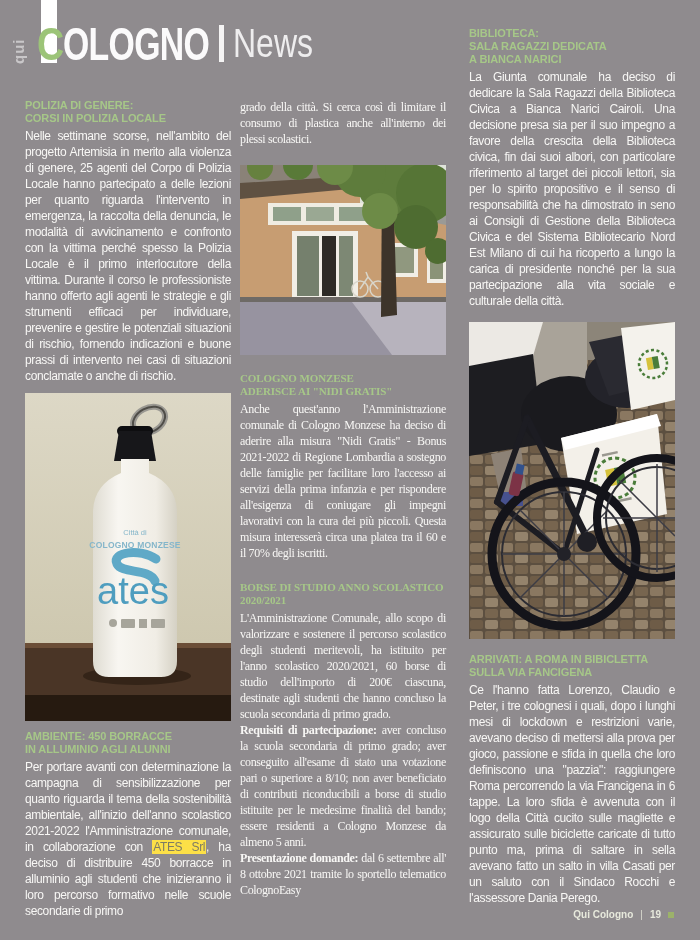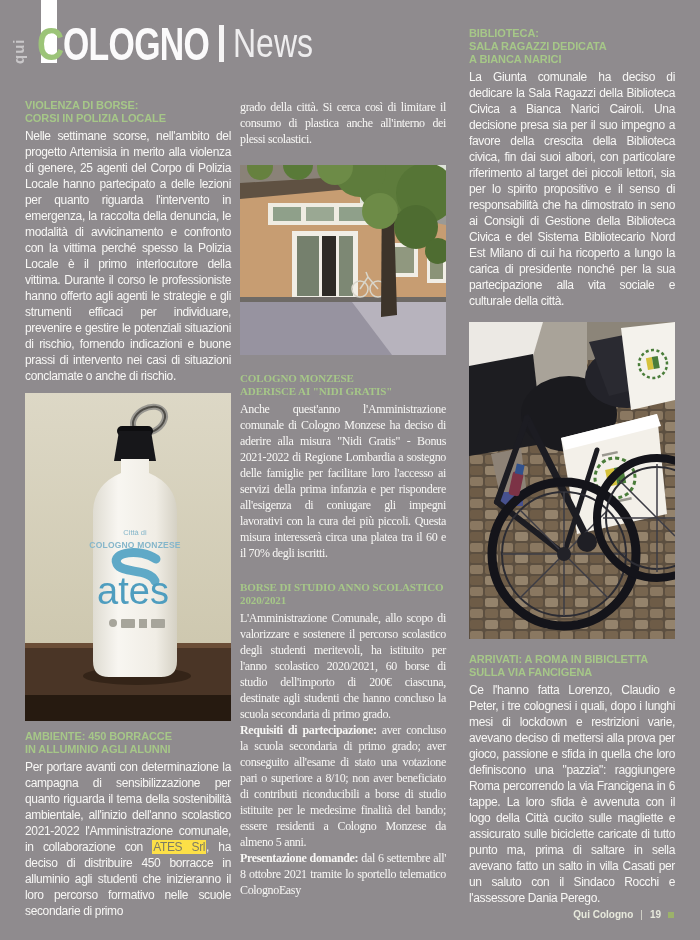--- a/index.html
+++ b/index.html
@@ -72,21 +72,21 @@
     <div class="m-strip"></div>
     <div class="m-qui">qui</div>
     <div class="m-c">C</div>
     <div class="m-word">OLOGNO</div>
     <div class="m-bar"></div>
     <div class="m-news">News</div>
   </header>
 
   <section class="col col1">
     <h3 class="hd">
-      <span>VIOLENZA DI BORSE:</span><br>
+      <span>POLIZIA DI GENERE:</span><br>
       <span>CORSI IN POLIZIA LOCALE</span>
     </h3>
     <p class="body">Nelle settimane scorse, nell'ambito del progetto Artemisia in merito alla violenza di genere, 25 agenti del Corpo di Polizia Locale hanno partecipato a delle lezioni per quanto riguarda l'intervento in emergenza, la raccolta della denuncia, le modalità di avvicinamento e confronto con la vittima perché spesso la Polizia Locale è il primo interlocutore della vittima. Durante il corso le professioniste hanno offerto agli agenti le strategie e gli strumenti efficaci per individuare, prevenire e gestire le potenziali situazioni di rischio, fornendo indicazioni e buone prassi di intervento nei casi di situazioni conclamate o anche di rischio.</p>
 
     <figure class="photo ph-bottle">
       <svg width="206" height="328" viewBox="0 0 206 328" xmlns="http://www.w3.org/2000/svg">
         <defs>
           <linearGradient id="wallg" x1="0" y1="0" x2="0" y2="1">
             <stop offset="0" stop-color="#ddd8c6"></stop>
               <stop offset="1" stop-color="#cdc7ae"></stop>

